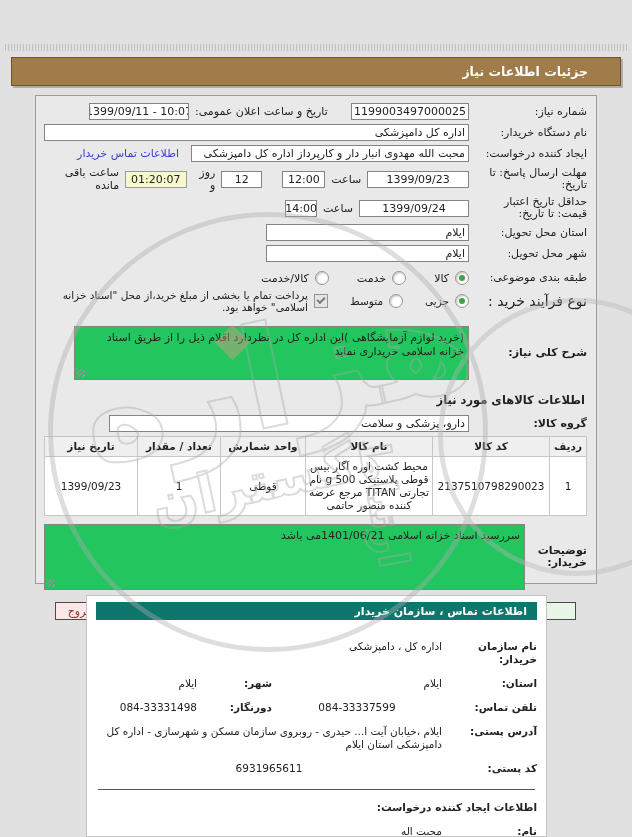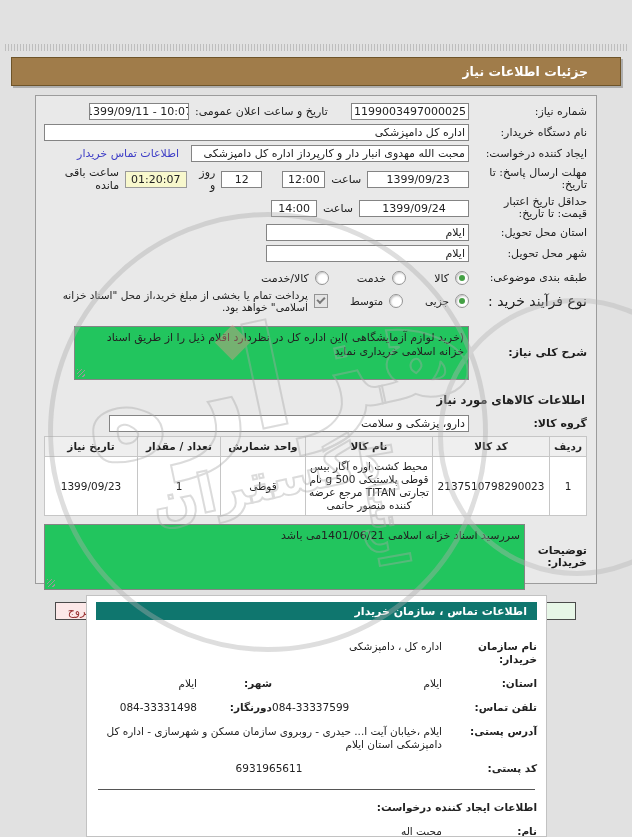--- a/index.html
+++ b/index.html
@@ -122,21 +122,21 @@
       <div class="ibox ltr" style="width:44px">12</div>
       <span>روز و</span>
       <div class="hl ltr" style="width:66px">01:20:07</div>
       <span>ساعت باقی مانده</span>
     </div>
 
     <div class="row">
       <div class="lbl">حداقل تاریخ اعتبار قیمت: تا تاریخ:</div>
       <div class="ibox ltr" style="width:110px">1399/09/24</div>
       <span>ساعت</span>
-      <div class="ibox ltr" style="width:46px;margin-left:18px">14:00</div>
+      <div class="ibox ltr" style="width:32px;margin-left:18px">14:00</div>
     </div>
 
     <div class="row">
       <div class="lbl">استان محل تحویل:</div>
       <div class="ibox rt" style="width:203px">ایلام</div>
     </div>
 
     <div class="row">
       <div class="lbl">شهر محل تحویل:</div>
       <div class="ibox rt" style="width:203px">ایلام</div>
@@ -221,21 +221,21 @@
 
     <div class="cp-row">
       <div class="cp-lbl">استان:</div>
       <div class="cp-val">ایلام</div>
       <div class="cp-lbl2">شهر:</div>
       <div class="cp-val wide">ایلام</div>
     </div>
 
     <div class="cp-row">
       <div class="cp-lbl">تلفن تماس:</div>
-      <div class="cp-val ltr" style="direction:ltr;text-align:left">084-33337599</div>
+      <div class="cp-val ltr" style="direction:ltr;text-align:center">084-33337599</div>
       <div class="cp-lbl2">دورنگار:</div>
       <div class="cp-val wide ltr" style="direction:ltr;text-align:right">084-33331498</div>
     </div>
 
     <div class="cp-row">
       <div class="cp-lbl">آدرس پستی:</div>
       <div class="cp-val wide">ایلام ،خیابان آیت ا... حیدری - روبروی سازمان مسکن و شهرسازی - اداره کل دامپزشکی استان ایلام</div>
     </div>
 
     <div class="cp-row">

